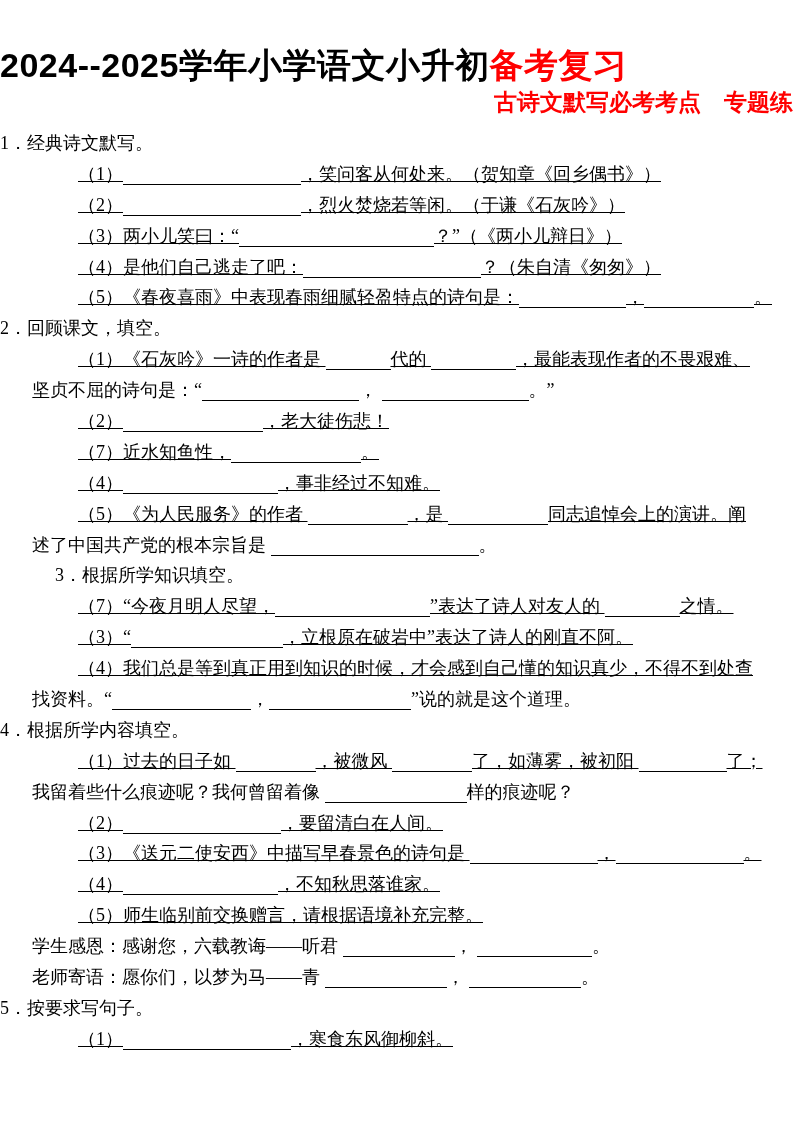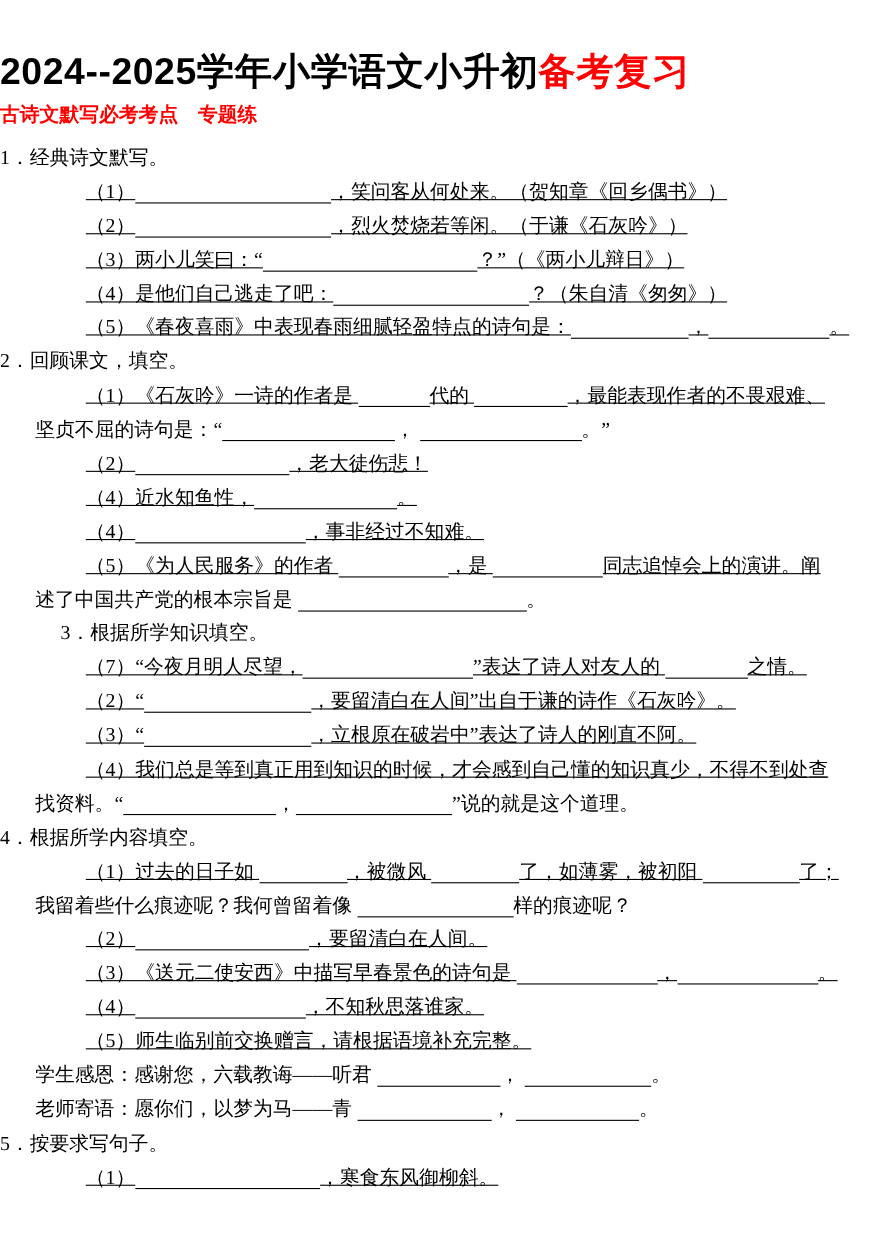--- a/index.html
+++ b/index.html
@@ -16,24 +16,24 @@
   .title1 {
     padding-top:44px;
     font-family:"Liberation Sans", sans-serif;
     font-weight:bold;
     font-size:34px;
     line-height:42px;
     letter-spacing:0.5px;
     white-space:pre;
   }
   .title2 {
-    text-align:left;
-    font-family:Liberation Sans, sans-serif;
+    text-align:right;
+    font-family:Liberation Mono, monospace;
     font-weight:bold;
-    font-size:18px;
+    font-size:23px;
     line-height:36px;
     white-space:pre;
   }
   .red { color:var(--accent, #ff0000); }
   .doc-body {
     margin-top:6px;
     font-size:18px;
   }
   .line {
     height:30.9px;
@@ -60,27 +60,26 @@
       <div class="line section"><span>1．经典诗文默写。</span></div>
       <div class="line item"><span>（1）</span><span class="blank" style="width: 178px;"></span><span>，笑问客从何处来。（贺知章《回乡偶书》）</span></div>
       <div class="line item"><span>（2）</span><span class="blank" style="width: 178px;"></span><span>，烈火焚烧若等闲。（于谦《石灰吟》）</span></div>
       <div class="line item"><span>（3）两小儿笑曰：“</span><span class="blank" style="width: 195px;"></span><span>？”（《两小儿辩日》）</span></div>
       <div class="line item"><span>（4）是他们自己逃走了吧：</span><span class="blank" style="width: 178px;"></span><span>？（朱自清《匆匆》）</span></div>
       <div class="line item"><span>（5）《春夜喜雨》中表现春雨细腻轻盈特点的诗句是：</span><span class="blank" style="width: 107px;"></span><span>，</span><span class="blank" style="width: 110px;"></span><span>。</span></div>
       <div class="line section"><span>2．回顾课文，填空。</span></div>
       <div class="line item"><span>（1）《石灰吟》一诗的作者是 </span><span class="blank" style="width: 65px;"></span><span>代的 </span><span class="blank" style="width: 85px;"></span><span>，最能表现作者的不畏艰难、</span></div>
       <div class="line cont"><span>坚贞不屈的诗句是：“</span><span class="blank" style="width: 157px;"></span><span>， </span><span class="blank" style="width: 147px;"></span><span>。”</span></div>
       <div class="line item"><span>（2）</span><span class="blank" style="width: 140px;"></span><span>，老大徒伤悲！</span></div>
-      <div class="line item"><span>（4）近水知鱼性，</span><span class="blank" style="width: 130px;"></span><span>。</span></div>
+      <div class="line item"><span>（7）近水知鱼性，</span><span class="blank" style="width: 130px;"></span><span>。</span></div>
       <div class="line item"><span>（4）</span><span class="blank" style="width: 155px;"></span><span>，事非经过不知难。</span></div>
       <div class="line item"><span>（5）《为人民服务》的作者 </span><span class="blank" style="width: 100px;"></span><span>，是 </span><span class="blank" style="width: 100px;"></span><span>同志追悼会上的演讲。阐</span></div>
       <div class="line cont"><span>述了中国共产党的根本宗旨是 </span><span class="blank" style="width: 208px;"></span><span>。</span></div>
       <div class="line section" style="padding-left: 55px;"><span>3．根据所学知识填空。</span></div>
       <div class="line item"><span>（7）“今夜月明人尽望，</span><span class="blank" style="width: 155px;"></span><span>”表达了诗人对友人的 </span><span class="blank" style="width: 75px;"></span><span>之情。</span></div>
-      <div class="line item"><span>（2）“</span><span class="blank" style="width: 152px;"></span><span>，要留清白在人间”出自于谦的诗作《石灰吟》。</span></div>
       <div class="line item"><span>（3）“</span><span class="blank" style="width: 152px;"></span><span>，立根原在破岩中”表达了诗人的刚直不阿。</span></div>
       <div class="line item"><span>（4）我们总是等到真正用到知识的时候，才会感到自己懂的知识真少，不得不到处查</span></div>
       <div class="line cont"><span>找资料。“</span><span class="blank" style="width: 139px;"></span><span>，</span><span class="blank" style="width: 142px;"></span><span>”说的就是这个道理。</span></div>
       <div class="line section"><span>4．根据所学内容填空。</span></div>
       <div class="line item"><span>（1）过去的日子如 </span><span class="blank" style="width: 80px;"></span><span>，被微风 </span><span class="blank" style="width: 80px;"></span><span>了，如薄雾，被初阳 </span><span class="blank" style="width: 88px;"></span><span>了；</span></div>
       <div class="line cont"><span>我留着些什么痕迹呢？我何曾留着像 </span><span class="blank" style="width: 142px;"></span><span>样的痕迹呢？</span></div>
       <div class="line item"><span>（2）</span><span class="blank" style="width: 158px;"></span><span>，要留清白在人间。</span></div>
       <div class="line item"><span>（3）《送元二使安西》中描写早春景色的诗句是 </span><span class="blank" style="width: 128px;"></span><span>，</span><span class="blank" style="width: 128px;"></span><span>。</span></div>
       <div class="line item"><span>（4）</span><span class="blank" style="width: 155px;"></span><span>，不知秋思落谁家。</span></div>
       <div class="line item"><span>（5）师生临别前交换赠言，请根据语境补充完整。</span></div>

